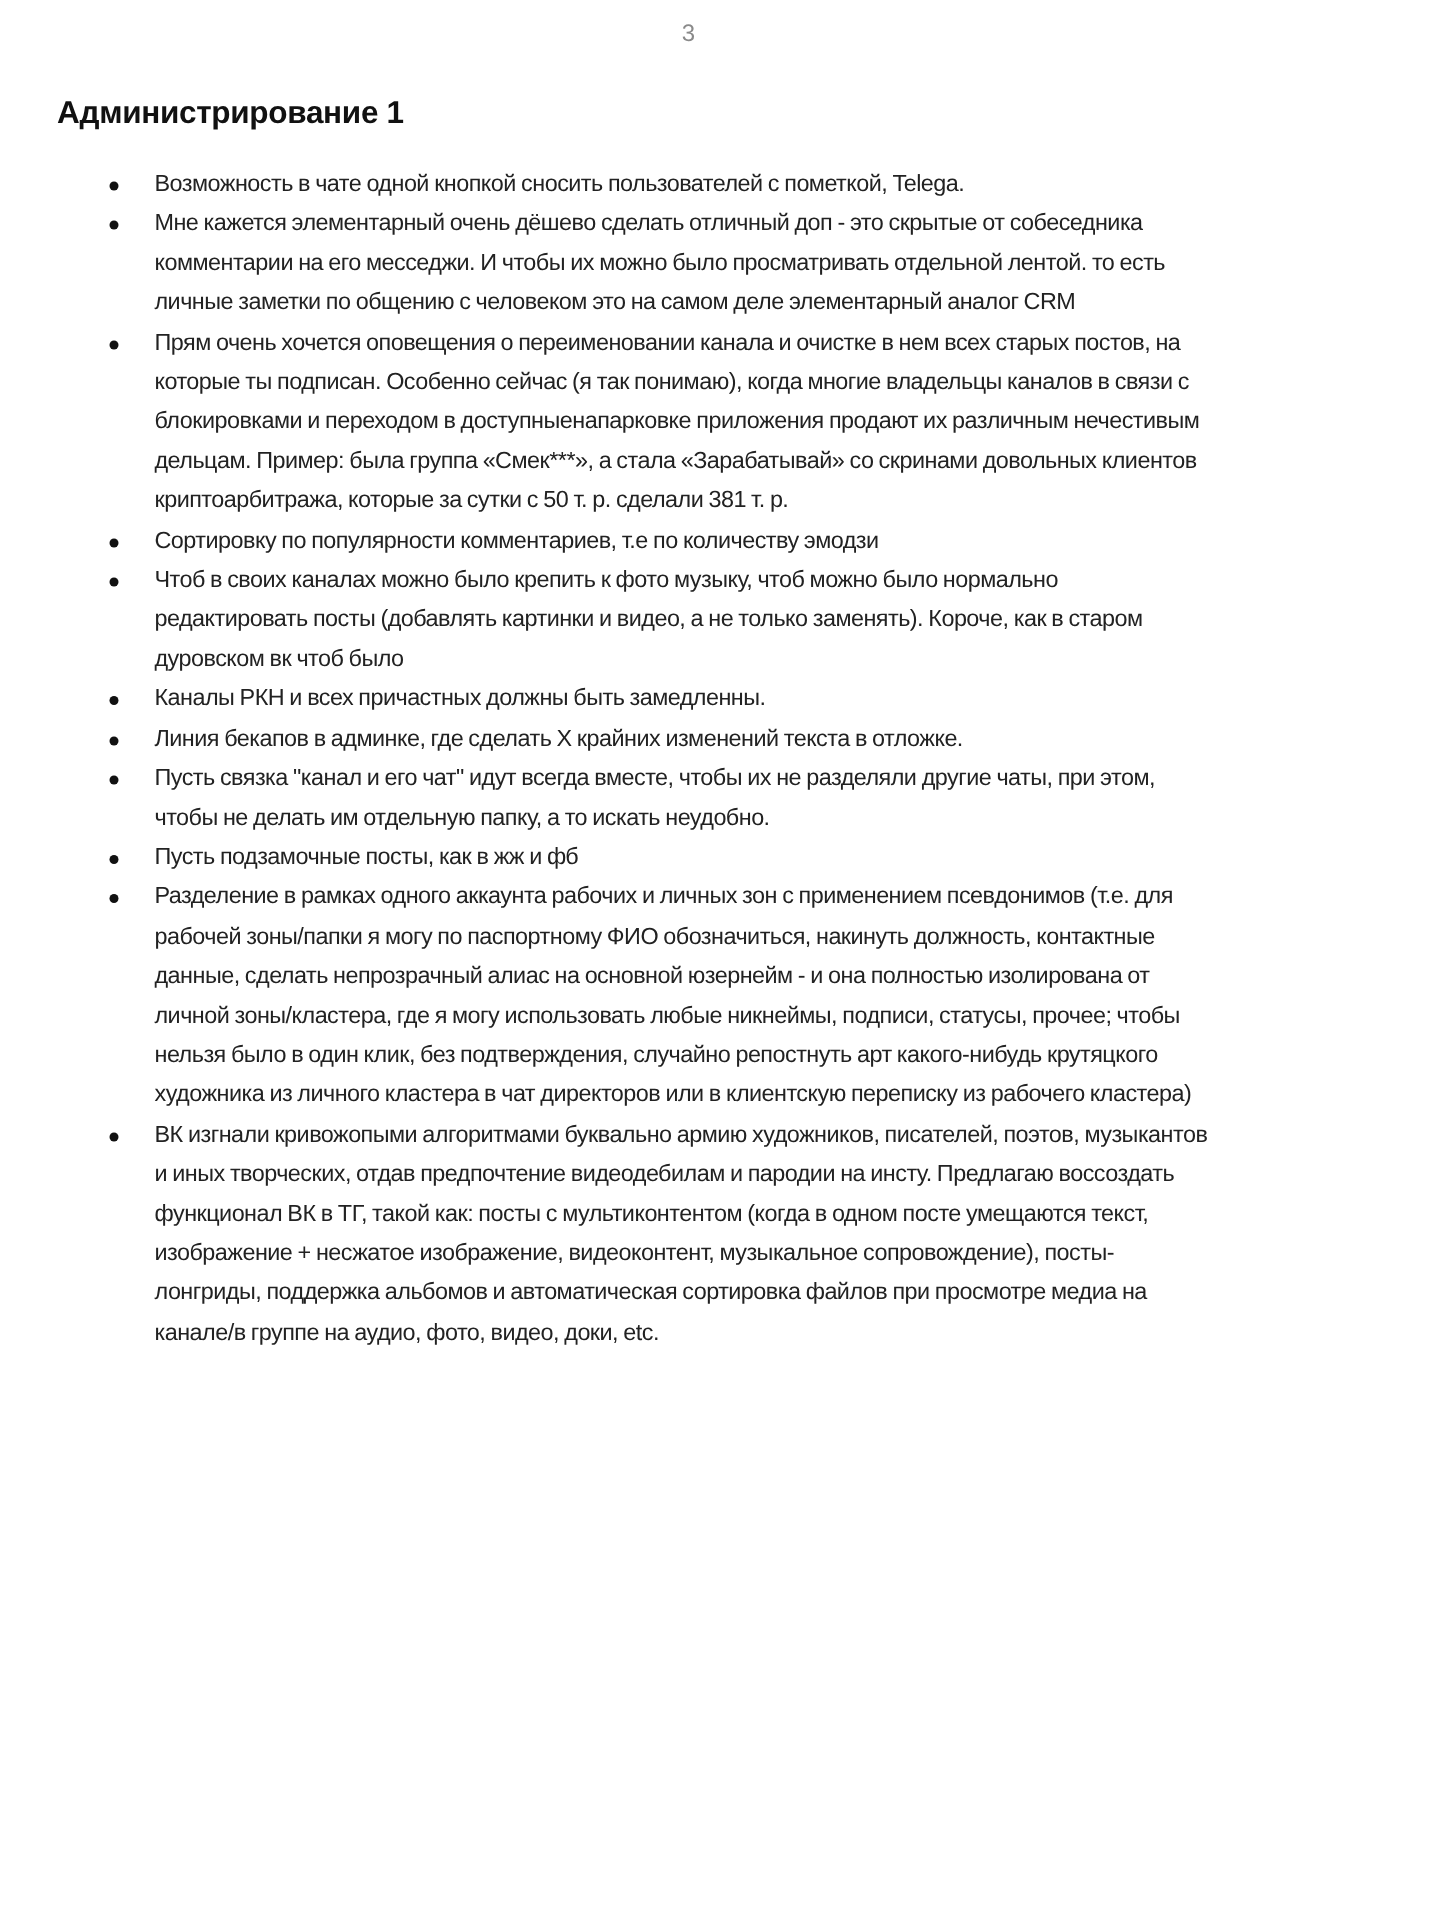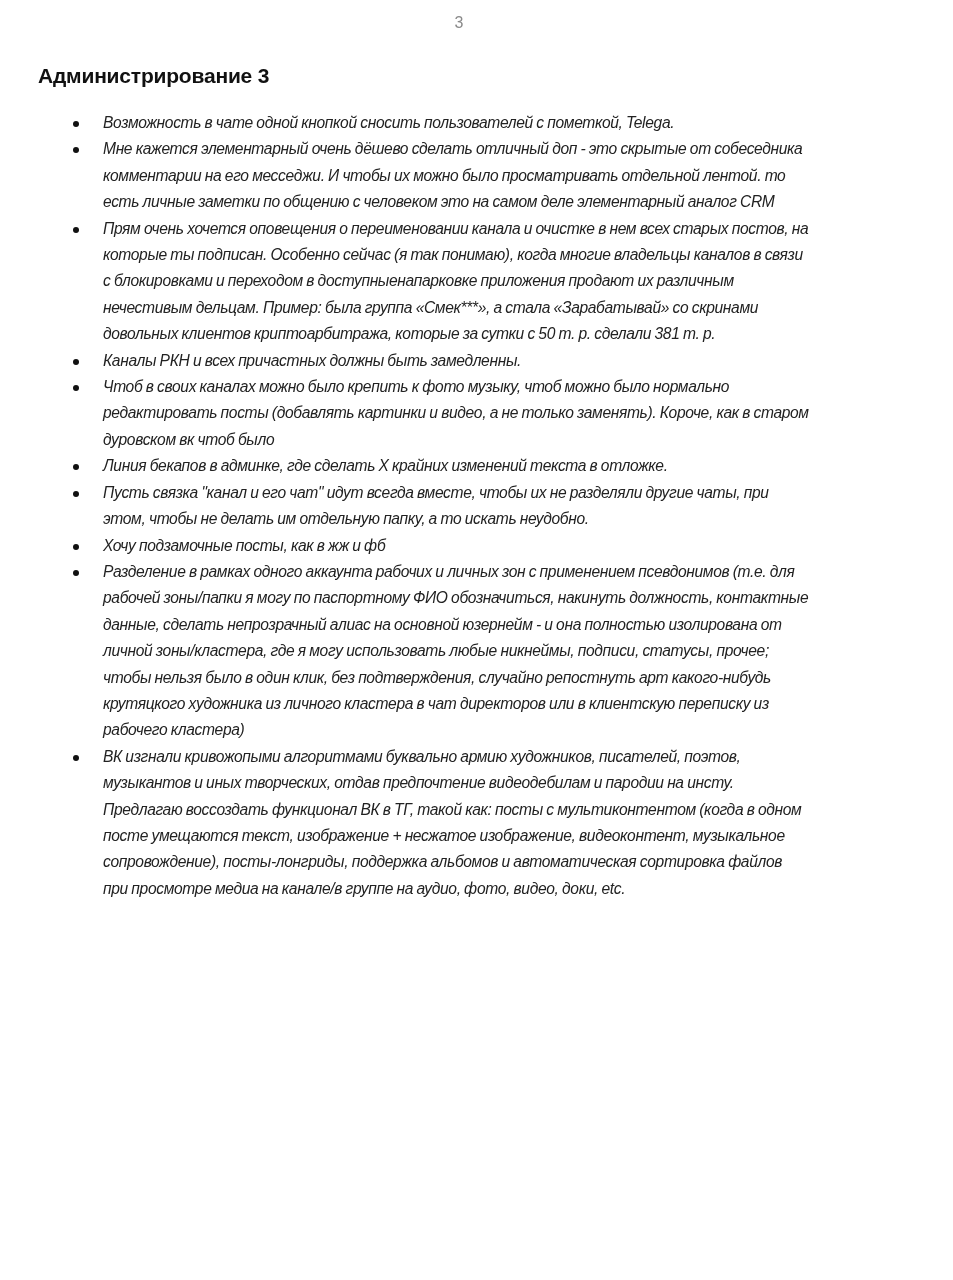--- a/index.html
+++ b/index.html
@@ -35,21 +35,20 @@
       letter-spacing: -0.2px;
     }
     .bullet-list {
       position: absolute;
       top: 110px;
       left: 0;
       margin: 0;
       padding: 0;
       list-style: none;
       width: 870px;
-      font-style: italic;
     }
     .bullet-item {
       position: relative;
       padding-left: 103px;
       padding-right: 60px;
       font-size: 15.6px;
       line-height: 26.4px;
       color: #222222;
       letter-spacing: -0.35px;
       word-spacing: -0.5px;
@@ -62,54 +61,58 @@
       height: 6px;
       border-radius: 50%;
       background: #111111;
     }
   </style>
 </head>
 <body>
 
 <div class="page-number">3</div>
 
-<h1 class="doc-title">Администрирование 3</h1>
+<h1 class="doc-title">Администрирование 1</h1>
 
 <ul class="bullet-list">
   <li class="bullet-item">
     <span class="bullet-dot"></span>
     <span>Возможность в чате одной кнопкой сносить пользователей с пометкой, Telega.</span>
   </li>
   <li class="bullet-item">
     <span class="bullet-dot"></span>
     <span>Мне кажется элементарный очень дёшево сделать отличный доп - это скрытые от собеседника комментарии на его месседжи. И чтобы их можно было просматривать отдельной лентой. то есть личные заметки по общению с человеком это на самом деле элементарный аналог CRM</span>
   </li>
   <li class="bullet-item">
     <span class="bullet-dot"></span>
     <span>Прям очень хочется оповещения о переименовании канала и очистке в нем всех старых постов, на которые ты подписан. Особенно сейчас (я так понимаю), когда многие владельцы каналов в связи с блокировками и переходом в доступныенапарковке приложения продают их различным нечестивым дельцам. Пример: была группа «Смек***», а стала «Зарабатывай» со скринами довольных клиентов криптоарбитража, которые за сутки с 50 т. р. сделали 381 т. р.</span>
   </li>
   <li class="bullet-item">
     <span class="bullet-dot"></span>
-    <span>Каналы РКН и всех причастных должны быть замедленны.</span>
+    <span>Сортировку по популярности комментариев, т.е по количеству эмодзи</span>
   </li>
   <li class="bullet-item">
     <span class="bullet-dot"></span>
     <span>Чтоб в своих каналах можно было крепить к фото музыку, чтоб можно было нормально редактировать посты (добавлять картинки и видео, а не только заменять). Короче, как в старом дуровском вк чтоб было</span>
+  </li>
+  <li class="bullet-item">
+    <span class="bullet-dot"></span>
+    <span>Каналы РКН и всех причастных должны быть замедленны.</span>
   </li>
   <li class="bullet-item">
     <span class="bullet-dot"></span>
     <span>Линия бекапов в админке, где сделать Х крайних изменений текста в отложке.</span>
   </li>
   <li class="bullet-item">
     <span class="bullet-dot"></span>
     <span>Пусть связка "канал и его чат" идут всегда вместе, чтобы их не разделяли другие чаты, при этом, чтобы не делать им отдельную папку, а то искать неудобно.</span>
   </li>
   <li class="bullet-item">
     <span class="bullet-dot"></span>
-    <span>Хочу подзамочные посты, как в жж и фб</span>
+    <span>Пусть подзамочные посты, как в жж и фб</span>
   </li>
   <li class="bullet-item">
     <span class="bullet-dot"></span>
     <span>Разделение в рамках одного аккаунта рабочих и личных зон с применением псевдонимов (т.е. для рабочей зоны/папки я могу по паспортному ФИО обозначиться, накинуть должность, контактные данные, сделать непрозрачный алиас на основной юзернейм - и она полностью изолирована от личной зоны/кластера, где я могу использовать любые никнеймы, подписи, статусы, прочее; чтобы нельзя было в один клик, без подтверждения, случайно репостнуть арт какого-нибудь крутяцкого художника из личного кластера в чат директоров или в клиентскую переписку из рабочего кластера)</span>
   </li>
   <li class="bullet-item">
     <span class="bullet-dot"></span>
     <span>ВК изгнали кривожопыми алгоритмами буквально армию художников, писателей, поэтов, музыкантов и иных творческих, отдав предпочтение видеодебилам и пародии на инсту. Предлагаю воссоздать функционал ВК в ТГ, такой как: посты с мультиконтентом (когда в одном посте умещаются текст, изображение + несжатое изображение, видеоконтент, музыкальное сопровождение), посты-лонгриды, поддержка альбомов и автоматическая сортировка файлов при просмотре медиа на канале/в группе на аудио, фото, видео, доки, etc.</span>
   </li>
 </ul>

